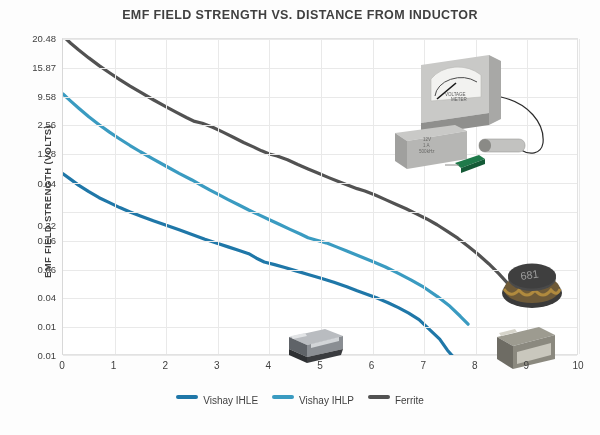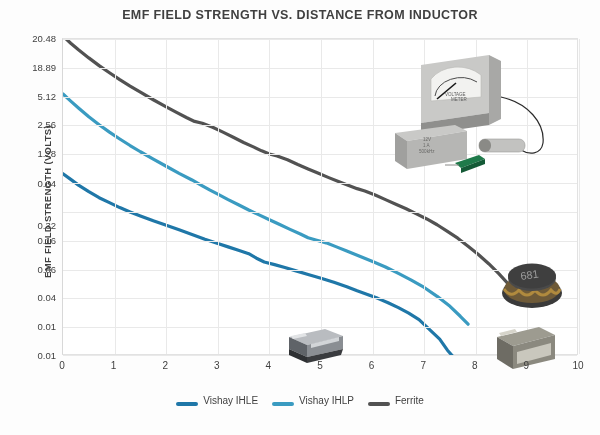--- a/index.html
+++ b/index.html
@@ -92,21 +92,21 @@
     left: 0;
     top: 395px;
     width: 600px;
     display: flex;
     justify-content: center;
     align-items: center;
     gap: 14px;
   }
   .legend-entry {
     display: flex;
-    align-items: flex-end;
+    align-items: flex-start;
     gap: 5px;
   }
   .legend-swatch {
     width: 22px;
     height: 4px;
     border-radius: 2px;
   }
   .legend-text {
     font-size: 10px;
     color: #3f3f3f;
@@ -240,22 +240,22 @@
   <div id="ytick-labels">
       <div class="ytick-label" style="top: 355px;">0.01</div>
       <div class="ytick-label" style="top: 326.182px;">0.01</div>
       <div class="ytick-label" style="top: 297.364px;">0.04</div>
       <div class="ytick-label" style="top: 268.545px;">0.06</div>
       <div class="ytick-label" style="top: 239.727px;">0.16</div>
       <div class="ytick-label" style="top: 225px;">0.32</div>
       <div class="ytick-label" style="top: 183px;">0.64</div>
       <div class="ytick-label" style="top: 153.273px;">1.28</div>
       <div class="ytick-label" style="top: 124.455px; margin-left: 48px;">2.56</div>
-      <div class="ytick-label" style="top: 95.6364px;">5.12</div>
-      <div class="ytick-label" style="top: 66.8182px;">18.89</div>
+      <div class="ytick-label" style="top: 95.6364px;">9.58</div>
+      <div class="ytick-label" style="top: 66.8182px;">15.87</div>
       <div class="ytick-label" style="top: 38px;">20.48</div>
     </div>
   <div id="xtick-labels">
       <div class="xtick-label" style="left: 62px;">0</div>
       <div class="xtick-label" style="left: 113.6px;">1</div>
       <div class="xtick-label" style="left: 165.2px;">2</div>
       <div class="xtick-label" style="left: 216.8px;">3</div>
       <div class="xtick-label" style="left: 268.4px;">4</div>
       <div class="xtick-label" style="left: 320px;">5</div>
       <div class="xtick-label" style="left: 371.6px;">6</div>

